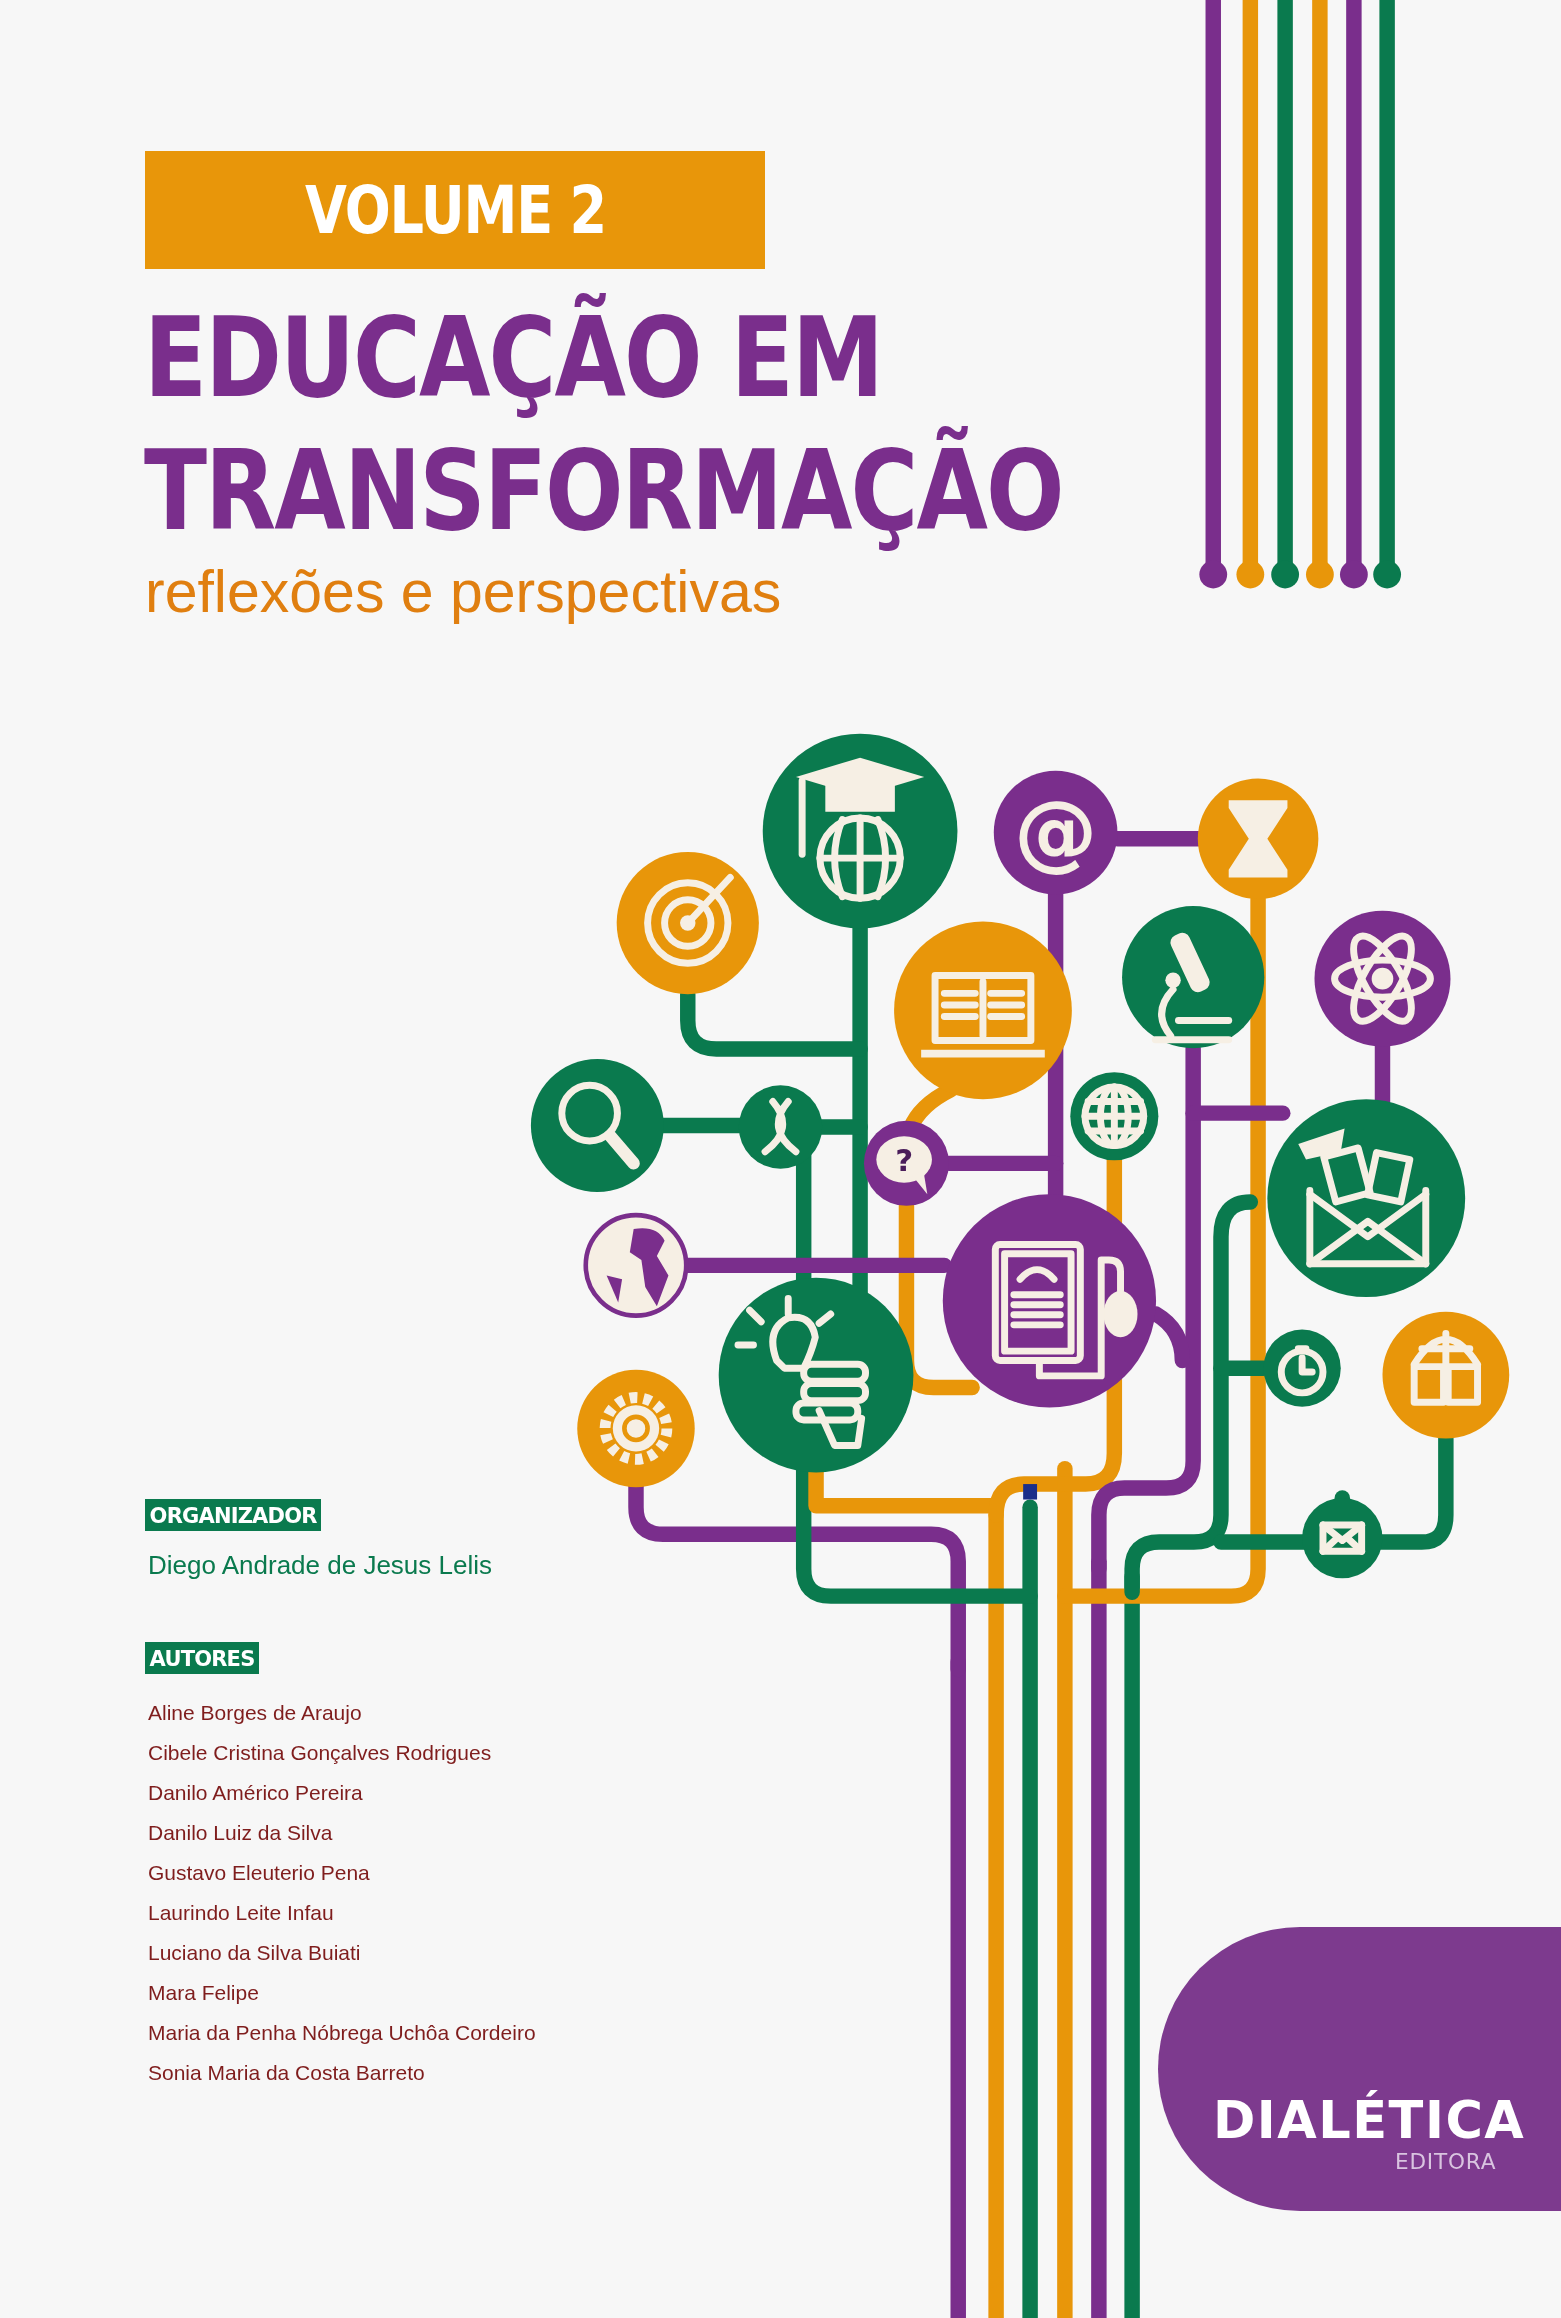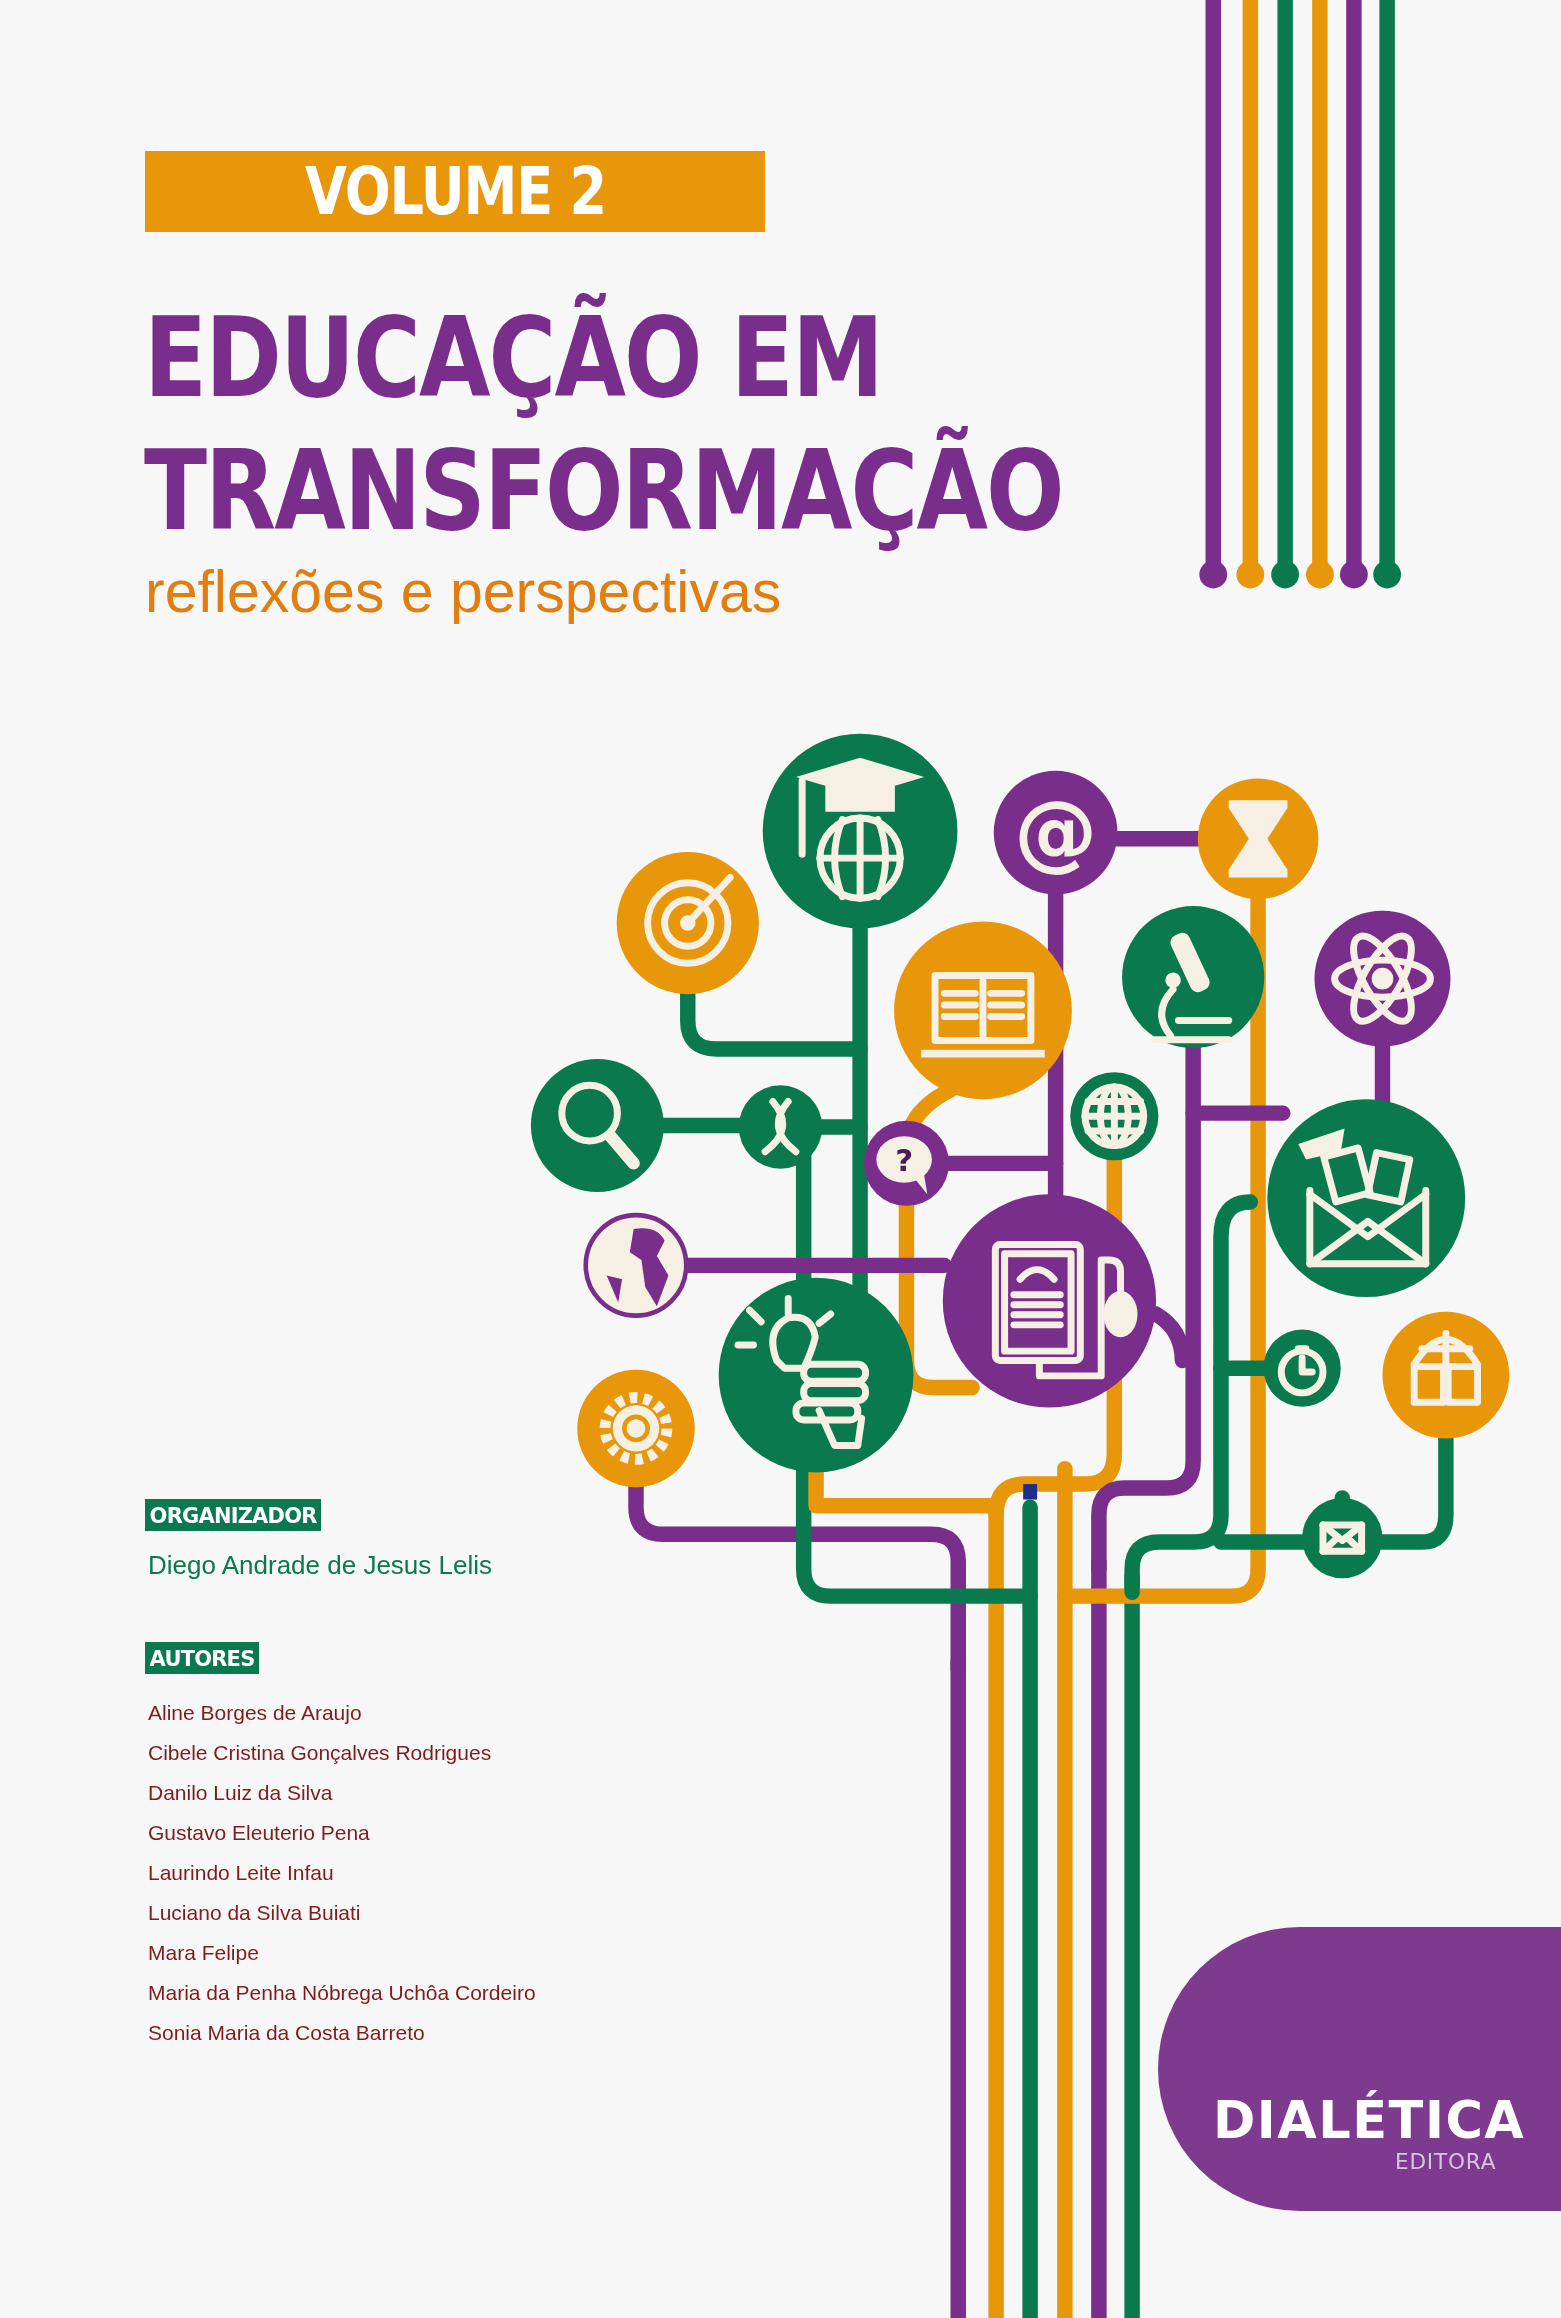--- a/index.html
+++ b/index.html
@@ -1,18 +1,18 @@
 <!DOCTYPE html>
 <html style="font-size:12.4px"><head>
 <meta charset="utf-8">
 <style>
   html, body { margin:0; padding:0; background:#f7f7f7; }
   body { width:1561px; height:2319px; position:relative; overflow:hidden; font-family:"Liberation Sans", sans-serif; }
   .art { position:absolute; left:0; top:0; width:1561px; height:2319px; }
-  .vol-bar { position:absolute; left:145px; top:151px; width:620px; height:81px; background:#E8960A; display:flex; align-items:center; justify-content:center; }
+  .vol-bar { position:absolute; left:145px; top:151px; width:620px; height:118px; background:#E8960A; display:flex; align-items:center; justify-content:center; }
   .vol-text { color:#ffffff; font-family:"DejaVu Sans", sans-serif; font-weight:bold; font-size:66px; letter-spacing:-1.5px; transform:scaleX(0.82); }
   .title { position:absolute; left:144px; top:292px; color:#7A2E8C; font-family:"DejaVu Sans", sans-serif; font-weight:bold; font-size:110px; line-height:133px; letter-spacing:-2.3px; transform-origin:left top; transform:scaleX(0.84); white-space:nowrap; }
   .subtitle { position:absolute; left:145px; top:558px; color:#E07F10; font-family:"Liberation Sans", sans-serif; font-size:59px; white-space:nowrap; }
   .tag { position:absolute; left:145px; background:#0A7A4E; color:#fff; font-family:"DejaVu Sans", sans-serif; font-weight:bold; font-size:21px; padding:4.6px 4.6px 3.1px 4.6px; letter-spacing:-0.8px; }
   .tag-org { top:1499px; }
   .tag-aut { top:1642px; }
   .org-name { position:absolute; left:148px; top:1550px; color:#0A7A4E; font-size:26px; white-space:nowrap; }
   .authors { position:absolute; left:148px; top:1693px; margin:0; padding:0; list-style:none; }
   .authors li { color:#7f1d1d; font-size:21px; height:40px; line-height:40px; white-space:nowrap; }
   .badge { position:absolute; left:1158px; top:1927px; width:433px; height:284px; background:#7D3A8E; border-radius:142px 0 0 142px; }
@@ -244,20 +244,21 @@
 
 <div class="subtitle">reflexões e perspectivas</div>
 
 <div class="tag tag-org">ORGANIZADOR</div>
 <div class="org-name">Diego Andrade de Jesus Lelis</div>
 
 <div class="tag tag-aut">AUTORES</div>
 <ul class="authors">
   <li>Aline Borges de Araujo</li>
   <li>Cibele Cristina Gonçalves Rodrigues</li>
+  <li>Danilo Américo Pereira</li>
   <li>Danilo Luiz da Silva</li>
   <li>Gustavo Eleuterio Pena</li>
   <li>Laurindo Leite Infau</li>
   <li>Luciano da Silva Buiati</li>
   <li>Mara Felipe</li>
   <li>Maria da Penha Nóbrega Uchôa Cordeiro</li>
   <li>Sonia Maria da Costa Barreto</li>
 </ul>
 
 <div class="badge"></div>

